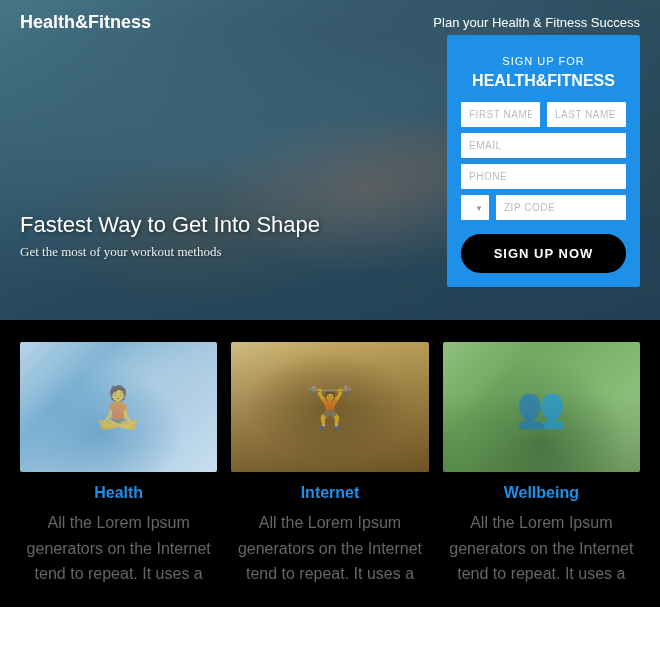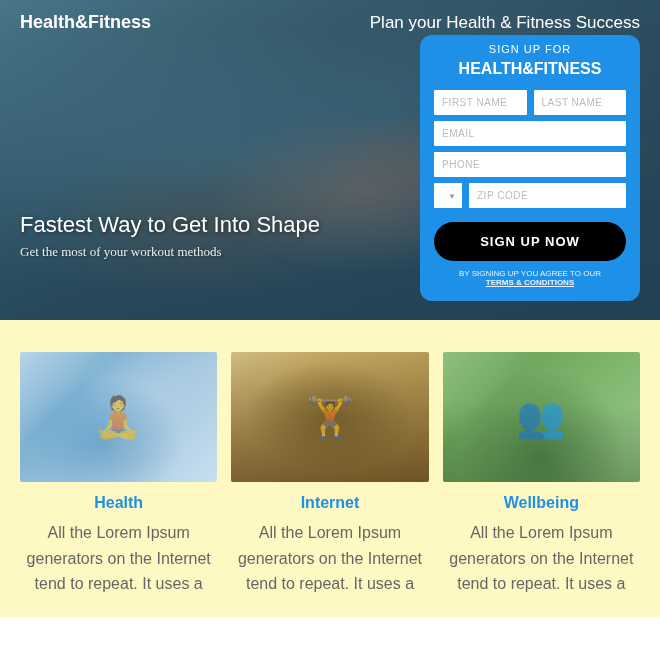--- a/index.html
+++ b/index.html
@@ -43,21 +43,21 @@
     }
 
     .logo {
       color: #fff;
       font-size: 18px;
       font-weight: bold;
     }
 
     .nav-tagline {
       color: #fff;
-      font-size: 17px;
+      font-size: 13px;
     }
 
     .hero-content {
       position: absolute;
       bottom: 60px;
       left: 20px;
       z-index: 10;
       color: #fff;
     }
 
@@ -75,25 +75,25 @@
       opacity: 0.9;
       text-shadow: 1px 1px 3px rgba(0,0,0,0.5);
       font-family: Liberation Serif, serif;
     }
 
     
     .signup-card {
       position: absolute;
       top: 35px;
       right: 20px;
-      width: 220px;
+      width: 193px;
       background: #1e90e8;
-      padding: 8px 14px 14px;
+      padding: 20px 14px 14px;
       z-index: 20;
-      border-radius: 12px;
+      border-radius: 2px;
     }
 
     .signup-header {
       text-align: center;
       color: #fff;
       font-size: 11px;
       letter-spacing: 1px;
       margin-bottom: 4px;
     }
 
@@ -176,22 +176,22 @@
     }
 
     .terms-link {
       font-weight: bold;
       text-decoration: underline;
       cursor: pointer;
     }
 
     
     .content-section {
-      padding: 32px 20px 20px;
-      background: #fef9c3;
+      padding: 22px 20px 20px;
+      background: #000000;
     }
 
     .cards-row {
       display: flex;
       gap: 14px;
     }
 
     .card {
       flex: 1;
       text-align: center;
@@ -340,24 +340,20 @@
           <option value="female">Female</option>
           <option value="other">Other</option>
         </select>
         <span class="select-arrow">▼</span>
       </div>
       <input class="form-input" type="text" placeholder="ZIP CODE" style="">
     </div>
 
     <button class="signup-btn">SIGN UP NOW</button>
 
-    <div class="terms-text">
-      <span>BY SIGNING UP YOU AGREE TO OUR</span><br>
-      <span class="terms-link">TERMS &amp; CONDITIONS</span>
-    </div>
   </div>
 </div>
 
 <div class="content-section">
   <div class="cards-row">
 
     <div class="card">
       <div class="card-image health"></div>
       <div class="card-title">Health</div>
       <p class="card-text">All the Lorem Ipsum generators on the Internet tend to repeat. It uses a</p>

